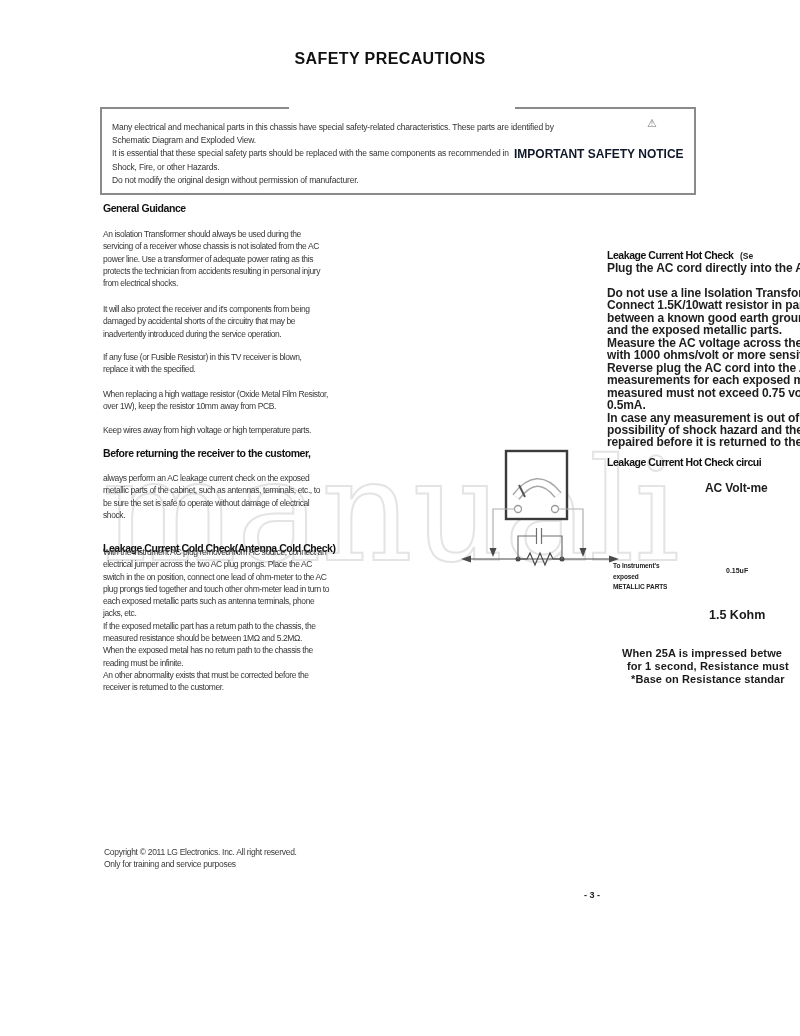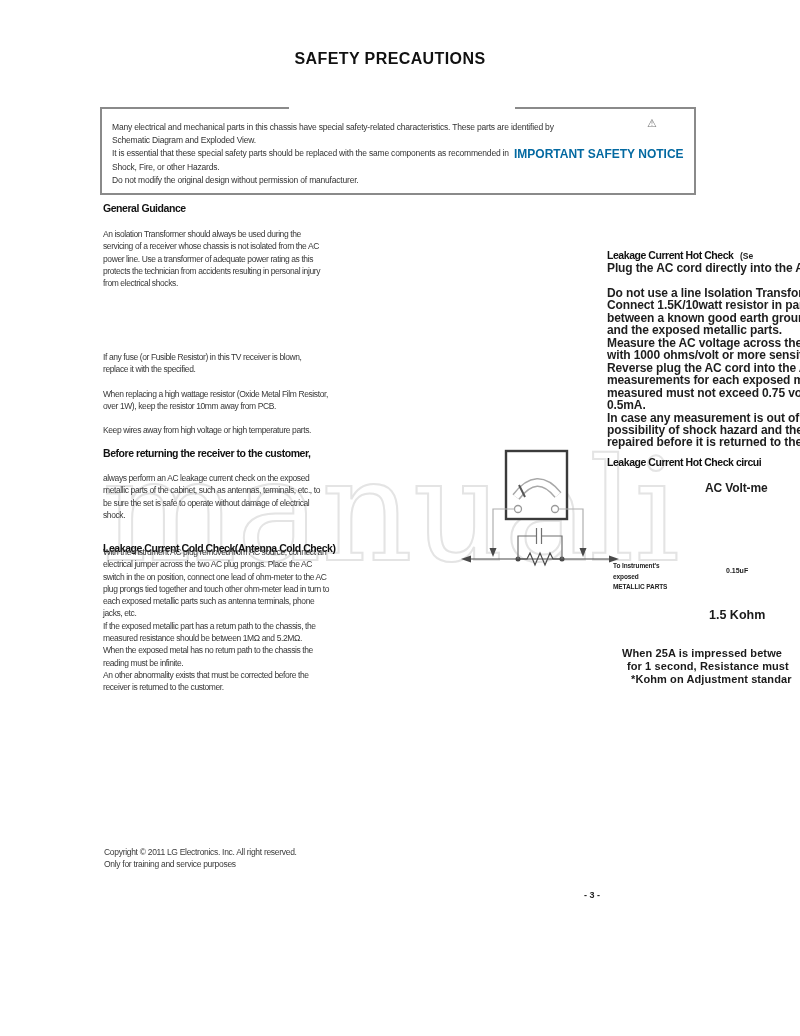--- a/index.html
+++ b/index.html
@@ -15,21 +15,21 @@
   .page-title{position:absolute;left:0;top:50px;width:780px;text-align:center;
               font-size:16px;font-weight:bold;letter-spacing:0.4px;color:#111;}
 
   
   .notice-box{position:absolute;left:100px;top:107px;width:592px;height:84px;
               border:2px solid #8a8a8a;background:transparent;}
   .notice-gap{position:absolute;left:187px;top:-3px;width:226px;height:5px;background:#ffffff;}
   .notice-text{position:absolute;left:10px;top:12px;font-size:8.5px;letter-spacing:-0.2px;
                line-height:13.2px;color:#333;white-space:nowrap;}
   .notice-heading{position:absolute;left:412px;top:38px;font-size:12px;font-weight:bold;
-                  color:#0369a1;white-space:nowrap;}
+                  color:#0f172a;white-space:nowrap;}
   .warning-icon{position:absolute;left:545px;top:8px;font-size:11px;color:#777;}
 
   
   .h-l{position:absolute;font-size:10.5px;font-weight:bold;letter-spacing:-0.45px;
        color:#111;white-space:nowrap;}
   .body-l{position:absolute;font-size:8.5px;letter-spacing:-0.4px;line-height:12.3px;
           color:#383838;white-space:nowrap;}
 
   
   .h-r{position:absolute;font-size:10.5px;font-weight:bold;letter-spacing:-0.45px;
@@ -65,20 +65,21 @@
 
     <div class="notice-box">
       <div class="notice-gap"></div>
       <span class="warning-icon">⚠</span>
       <div class="notice-heading">IMPORTANT SAFETY NOTICE</div>
       <div class="notice-text">Many electrical and mechanical parts in this chassis have special safety-related characteristics. These parts are identified by<br>Schematic Diagram and Exploded View.<br>It is essential that these special safety parts should be replaced with the same components as recommended in<br>Shock, Fire, or other Hazards.<br>Do not modify the original design without permission of manufacturer.</div>
     </div>
 
     <div class="h-l" style="left:103px;top:202px;">General Guidance</div>
     <div class="body-l" style="left:103px;top:228px;">An isolation Transformer should always be used during the<br>servicing of a receiver whose chassis is not isolated from the AC<br>power line. Use a transformer of adequate power rating as this<br>protects the technician from accidents resulting in personal injury<br>from electrical shocks.</div>
+    <div class="body-l" style="left:103px;top:303px;">It will also protect the receiver and it's components from being<br>damaged by accidental shorts of the circuitry that may be<br>inadvertently introduced during the service operation.</div>
     <div class="body-l" style="left:103px;top:351px;">If any fuse (or Fusible Resistor) in this TV receiver is blown,<br>replace it with the specified.</div>
     <div class="body-l" style="left:103px;top:388px;">When replacing a high wattage resistor (Oxide Metal Film Resistor,<br>over 1W), keep the resistor 10mm away from PCB.</div>
     <div class="body-l" style="left:103px;top:424px;">Keep wires away from high voltage or high temperature parts.</div>
     <div class="h-l" style="left:103px;top:447px;">Before returning the receiver to the customer,</div>
     <div class="body-l" style="left:103px;top:472px;">always perform an AC leakage current check on the exposed<br>metallic parts of the cabinet, such as antennas, terminals, etc., to<br>be sure the set is safe to operate without damage of electrical<br>shock.</div>
     <div class="h-l" style="left:103px;top:534px;margin-top:8px;">Leakage Current Cold Check(Antenna Cold Check)</div>
     <div class="body-l" style="left:103px;top:546px;">With the instrument AC plug removed from AC source, connect an<br>electrical jumper across the two AC plug prongs. Place the AC<br>switch in the on position, connect one lead of ohm-meter to the AC<br>plug prongs tied together and touch other ohm-meter lead in turn to<br>each exposed metallic parts such as antenna terminals, phone<br>jacks, etc.<br>If the exposed metallic part has a return path to the chassis, the<br>measured resistance should be between 1MΩ and 5.2MΩ.<br>When the exposed metal has no return path to the chassis the<br>reading must be infinite.<br>An other abnormality exists that must be corrected before the<br>receiver is returned to the customer.</div>
 
     <div class="h-r" style="left:607px;top:249px;">Leakage Current Hot Check</div>
     <div class="ref-r" style="left:740px;top:251px;">(Se</div>
@@ -123,19 +124,19 @@
         <line x1="86.5" y1="85" x2="86.5" y2="101"></line>
         <polyline points="86.5,93 107,93 107,116"></polyline>
       </g>
     </svg>
 
     <div class="small-label" style="left:613px;top:561px;">To Instrument's<br>exposed<br>METALLIC PARTS</div>
     <div class="cap-label" style="left:726px;top:567px;">0.15uF</div>
     <div class="kohm-label" style="left:709px;top:608px;">1.5 Kohm</div>
     <div class="note-line" style="left:622px;top:647px;text-align:center;">When 25A is impressed betwe</div>
     <div class="note-line" style="left:627px;top:660px;">for 1 second, Resistance must</div>
-    <div class="note-line" style="left:631px;top:673px;">*Kohm on Adjustment standar</div>
+    <div class="note-line" style="left:631px;top:673px;">*Base on Resistance standar</div>
 
     <div class="copyright">Copyright © 2011 LG Electronics. Inc. All right reserved.<br>Only for training and service purposes</div>
     <div class="page-number">- 3 -</div>
 
   </div>
 </div>
 
 </body></html>

